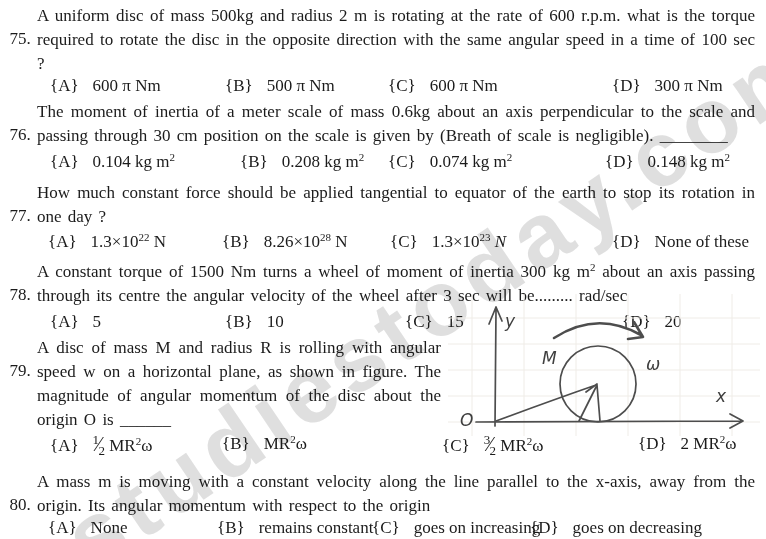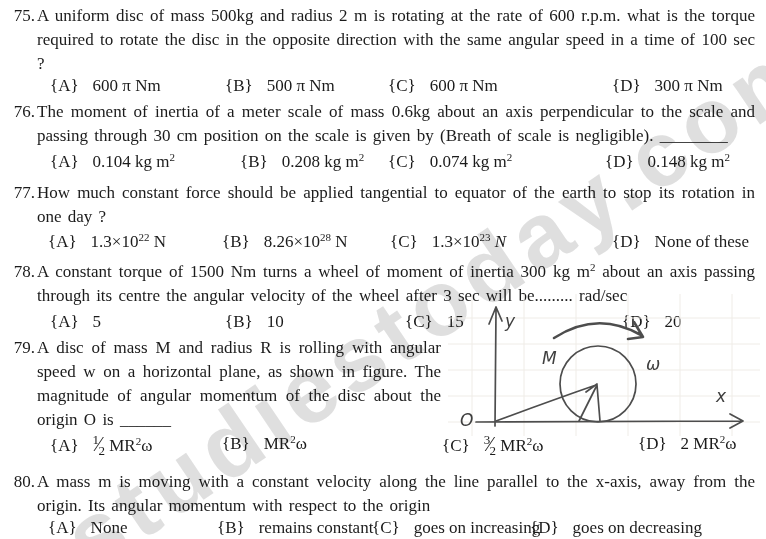--- a/index.html
+++ b/index.html
@@ -2,21 +2,21 @@
 <html><head>
 <meta charset="utf-8">
 <style>
   html,body{margin:0;padding:0;}
   body{
     width:766px;height:539px;position:relative;overflow:hidden;
     background:#ffffff;color:#1b1b1b;
     font-family:"Liberation Serif", serif;
     font-size:17px;line-height:24px;
   }
-  .qnum{position:absolute;left:5px;width:30px;text-align:right;}
+  .qnum{position:absolute;left:5px;width:30px;text-align:center;margin-top:23px;}
   .qtext{position:absolute;left:37px;width:718px;text-align:justify;word-spacing:2px;}
   .qtext.narrow{width:404px;}
   .optrow{position:absolute;left:0;top:0;width:702px;height:28px;text-align:center;}
   .opt{position:absolute;top:0;white-space:nowrap;}
   .olabel{display:inline-block;margin-right:14px;}
   sup{font-size:11px;line-height:0;vertical-align:6px;}
   sub{font-size:11px;line-height:0;vertical-align:-3px;}
   .frac sup{font-size:13px;vertical-align:7px;}
   .frac sub{font-size:13px;vertical-align:-4px;}
   .frac .fs{font-size:20px;margin:0 -2px;}

